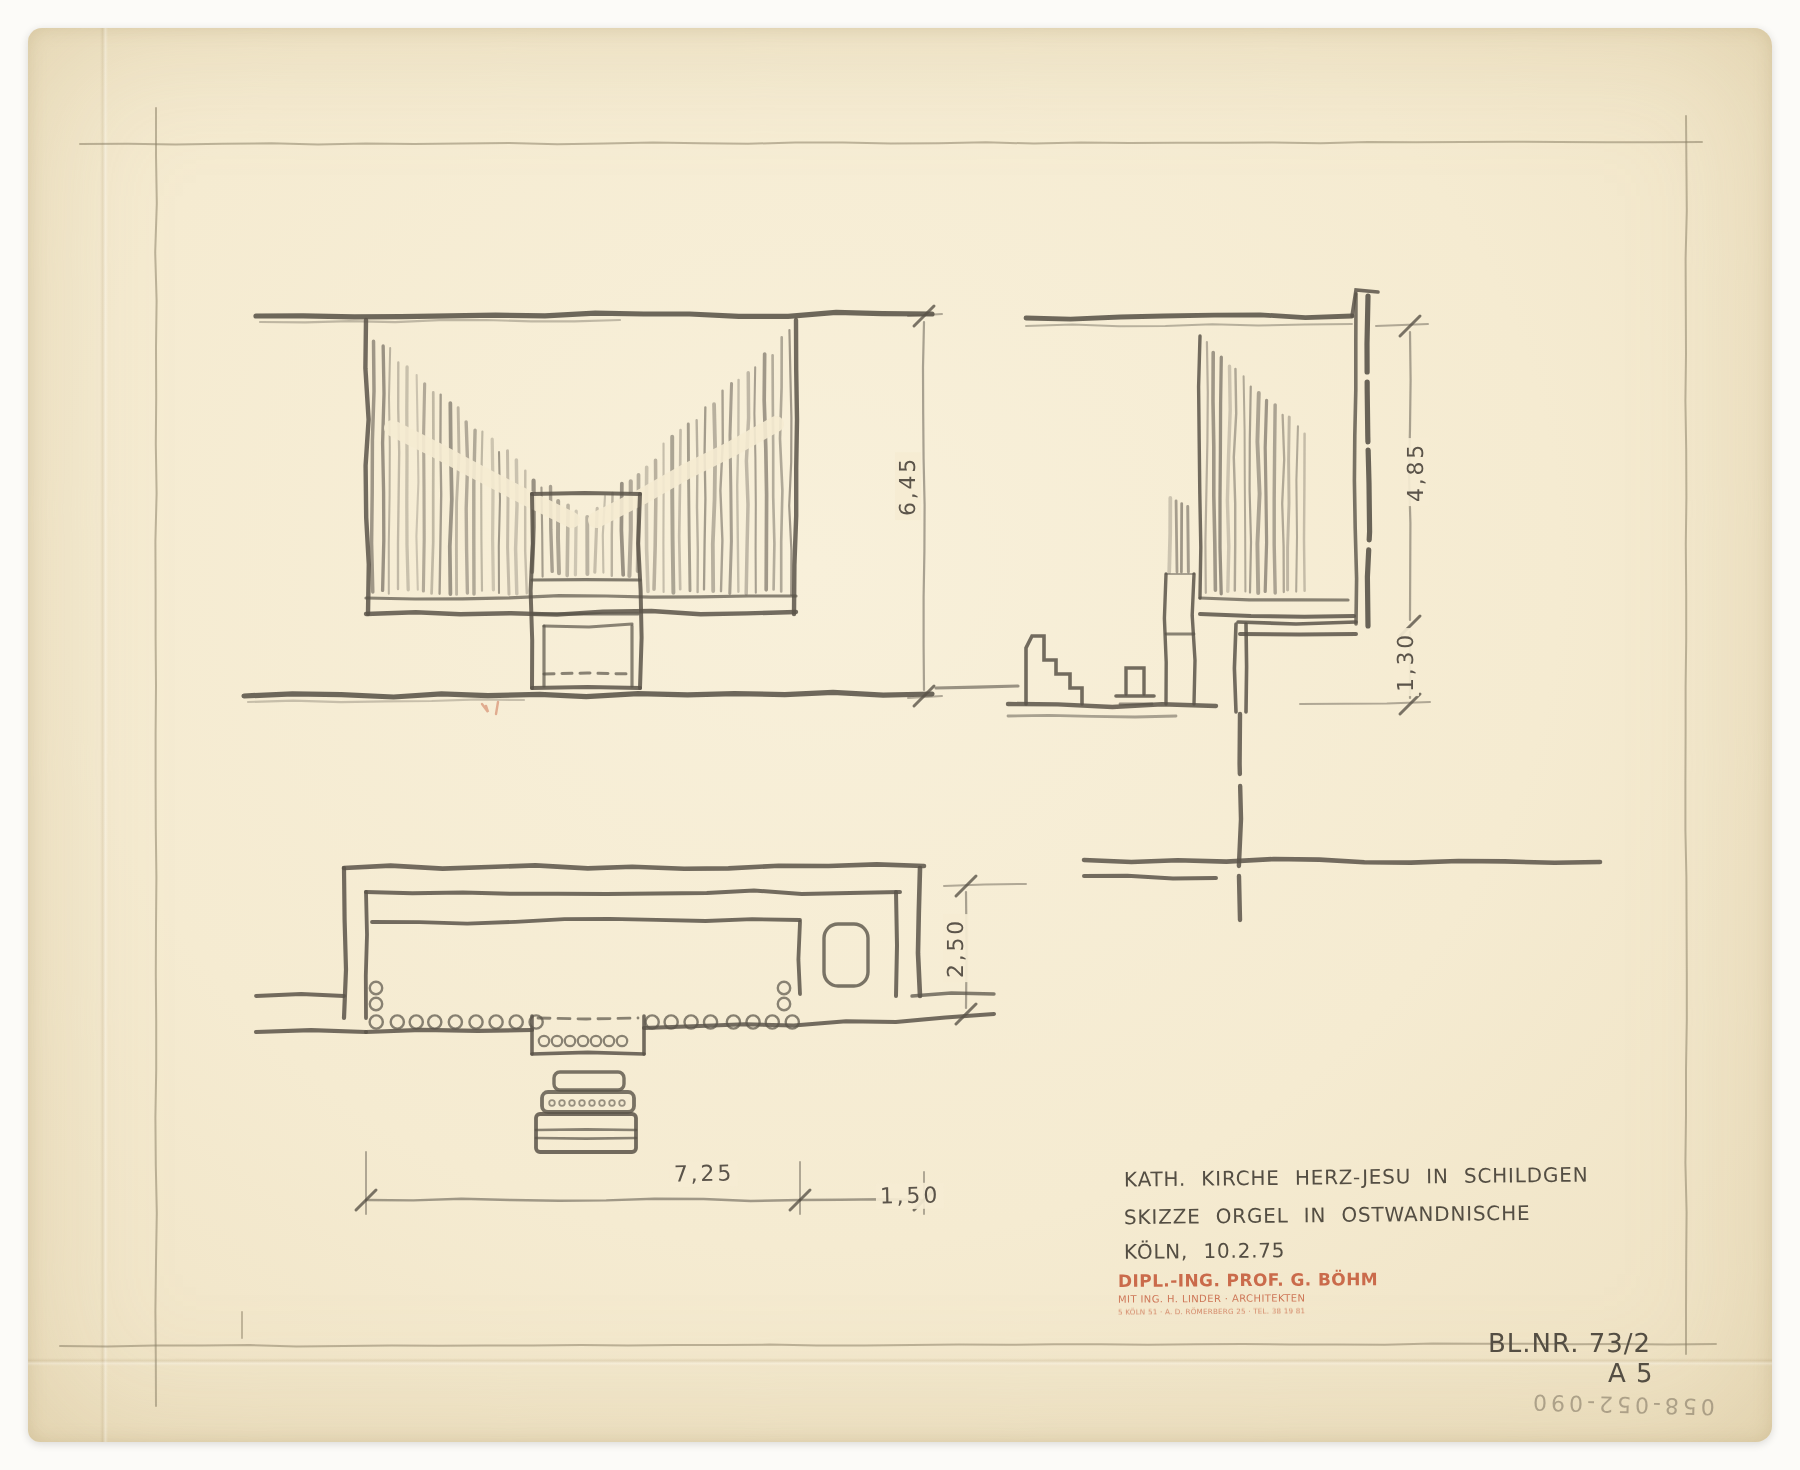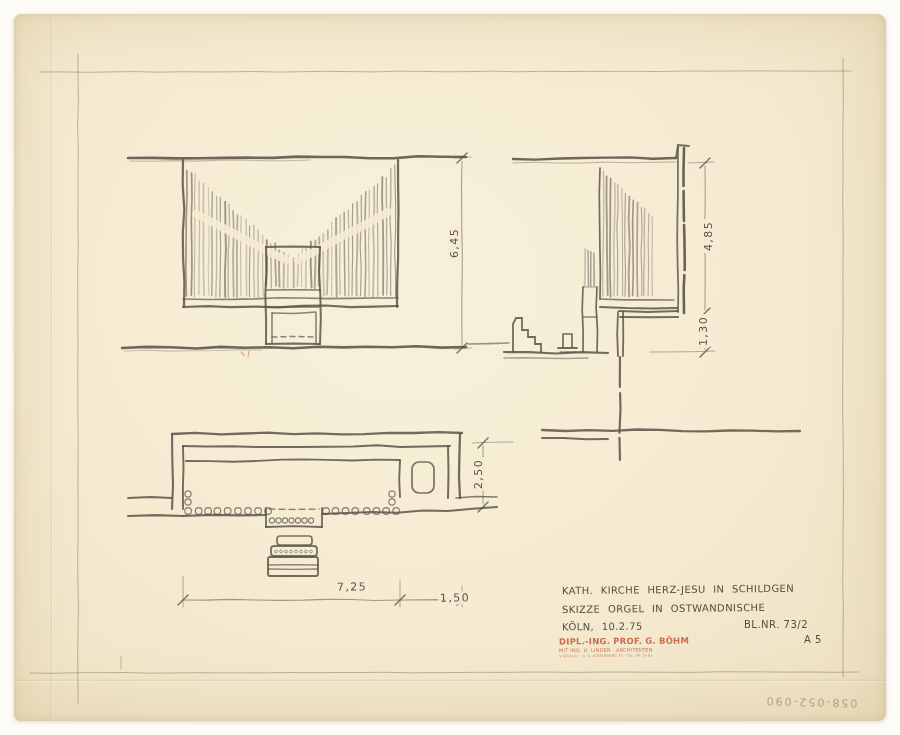--- a/index.html
+++ b/index.html
@@ -14,21 +14,21 @@
             background:linear-gradient(90deg,rgba(150,128,85,0),rgba(150,128,85,.14),rgba(255,255,255,.28),rgba(150,128,85,0));}
   .crease-h{position:absolute;left:14px;top:679px;width:872px;height:4px;
             background:linear-gradient(180deg,rgba(150,128,85,0),rgba(150,128,85,.15),rgba(255,255,255,.25),rgba(150,128,85,0));}
   #sketch{position:absolute;left:0;top:0;pointer-events:none;}
   .dim-label{position:absolute;font-size:11px;color:#5b544a;letter-spacing:1.4px;white-space:nowrap;
              background:rgba(245,235,210,.92);padding:0 2px;line-height:13px;
              transform:translate(-50%,-50%) rotate(-1deg);}
   .dim-label.rot{transform:translate(-50%,-50%) rotate(-90deg);}
   .title-line{position:absolute;font-size:10px;color:#544e43;letter-spacing:.4px;word-spacing:4px;
               white-space:nowrap;transform:rotate(-0.6deg);}
-  .sheet-no{position:absolute;font-size:10px;color:#544e43;letter-spacing:.5px;white-space:nowrap;}
+  .sheet-no{position:absolute;font-size:13px;color:#544e43;letter-spacing:.5px;white-space:nowrap;margin-top:46px;}
   .stamp-line{position:absolute;color:#c55a3a;white-space:nowrap;transform:rotate(-0.4deg);}
   .stamp-1{font-size:8.5px;font-weight:bold;letter-spacing:.2px;opacity:.88;}
   .stamp-2{font-size:5px;letter-spacing:.2px;opacity:.8;}
   .stamp-3{font-size:3.6px;letter-spacing:.1px;opacity:.68;filter:blur(.2px);}
   .archive-no{position:absolute;font-size:11px;letter-spacing:2px;color:rgba(122,112,92,.55);
               white-space:nowrap;transform:translate(-50%,-50%) rotate(181.5deg);}
 </style>
 </head>
 <body>
 

